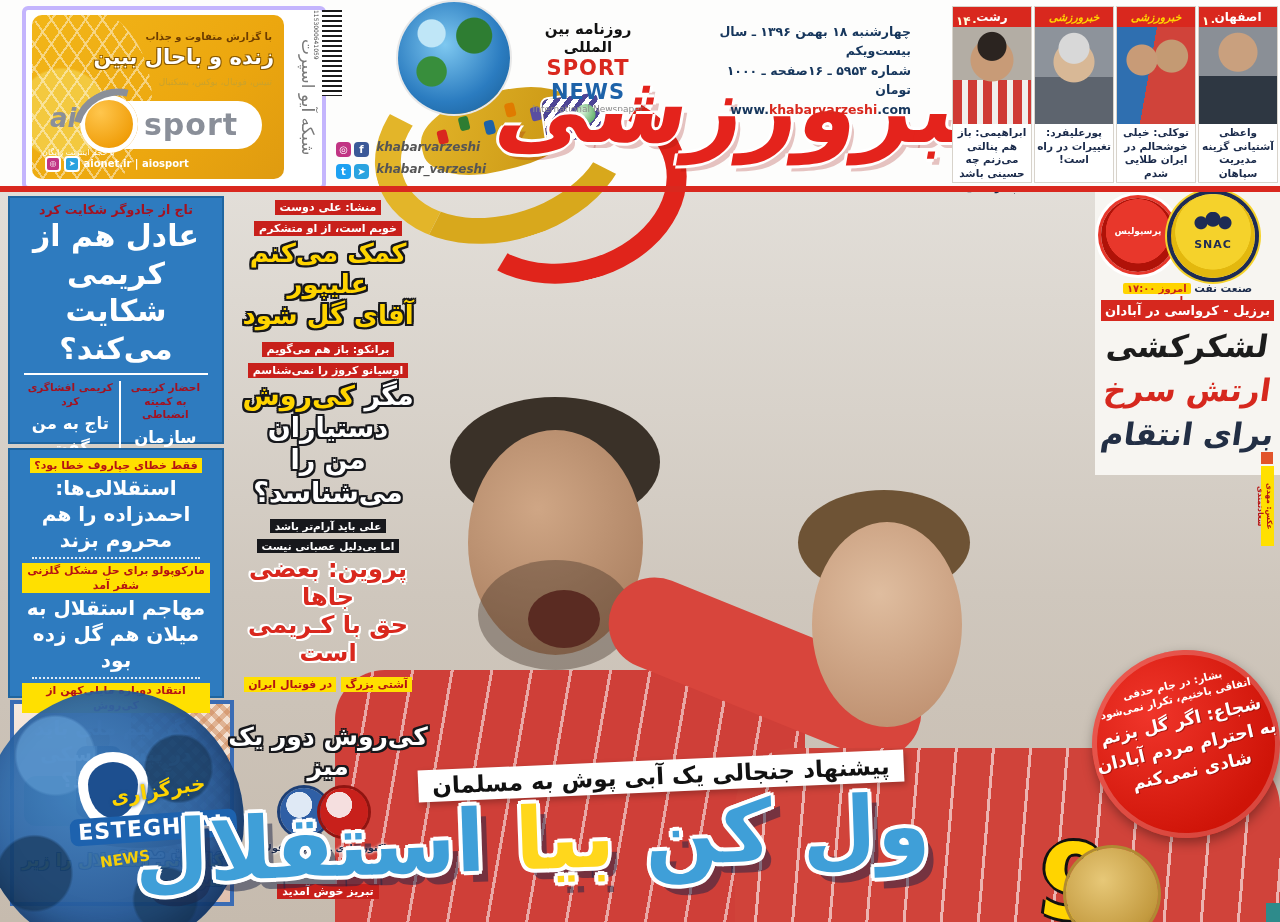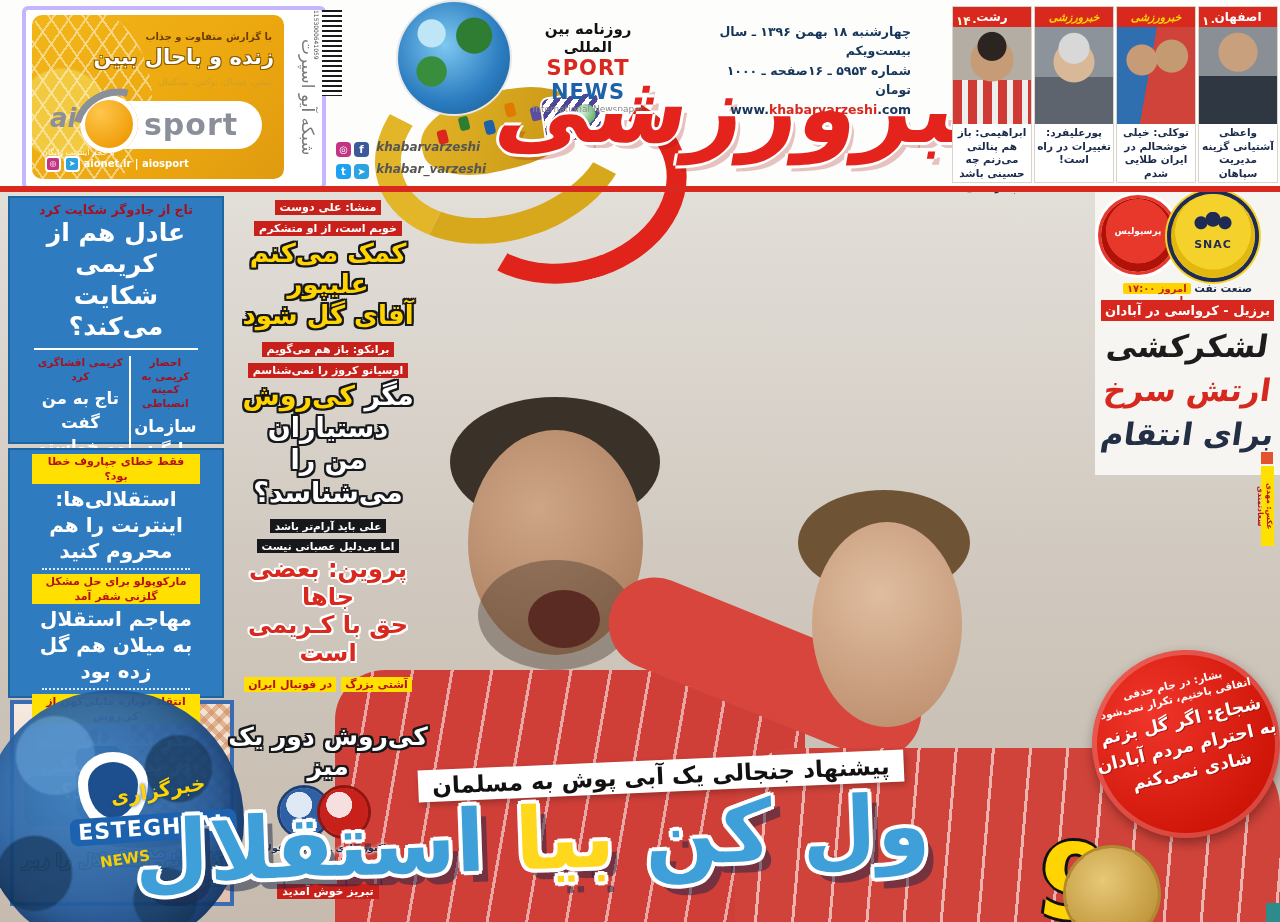--- a/index.html
+++ b/index.html
@@ -103,25 +103,25 @@
   #head2{left:812px;top:330px;width:150px;height:205px;background:radial-gradient(circle at 45% 35%,#dfbd9f,#c09272 85%);}
   #torso2{left:735px;top:556px;width:545px;height:370px;border-radius:60px;
           background:repeating-linear-gradient(95deg,transparent 0 34px,rgba(255,255,255,.6) 34px 37px),#d0433a;}
   #arm2{left:600px;top:430px;width:330px;height:92px;border-radius:46px;background:#d8453c;transform:rotate(22deg);}
   #num9{left:1038px;top:822px;font-size:105px;font-weight:900;color:#ffd400;z-index:3;transform:rotate(8deg);
         text-shadow:3px 0 #111,-3px 0 #111,0 3px #111,0 -3px #111;}
   #crest{left:1066px;top:848px;width:92px;height:92px;border-radius:50%;z-index:3;
          background:radial-gradient(circle at 40% 35%,#e7c878,#c39a3f 70%,#9e7a28);box-shadow:0 0 0 3px #b08a33;}
   #teal{left:1266px;top:903px;width:14px;height:19px;background:#2e8b8b;z-index:4;}
   
-  .bluebox{left:8px;width:216px;background:#2e7bbf;border:2px solid #1f659f;z-index:6;box-sizing:border-box;padding:4px 22px;}
+  .bluebox{left:8px;width:216px;background:#2e7bbf;border:2px solid #1f659f;z-index:6;box-sizing:border-box;padding:4px 12px;}
   #box1{top:196px;height:248px;}
   #box2{top:448px;height:250px;}
   .kickred{color:#a31220;font-size:12.5px;font-weight:bold;text-align:center;}
-  .headwhite{color:#fff;font-size:25px;font-weight:900;text-align:center;line-height:1.25;}
+  .headwhite{color:#fff;font-size:30px;font-weight:900;text-align:center;line-height:1.25;}
   #b1div{border-top:2px solid #fff;margin:6px 2px;}
   #b1cols{display:flex;direction:rtl;}
   .b1col{flex:1;padding:0 3px;}
   .b1col+.b1col{border-right:2px solid #fff;}
   .b1k{color:#a31220;font-size:10.5px;font-weight:bold;text-align:center;line-height:1.3;}
   .b1t{color:#fff;font-size:16.5px;font-weight:900;text-align:center;line-height:1.45;margin-top:4px;}
   .chipY{display:inline-block;background:#ffe000;color:#b51313;font-size:11px;font-weight:bold;padding:0 4px;line-height:15px;}
   .b2h{color:#fff;font-size:20px;font-weight:900;text-align:center;line-height:1.3;margin:2px 0 4px;}
   .dots{border-top:2px dotted rgba(255,255,255,.85);margin:4px 10px;}
   
@@ -336,21 +336,21 @@
       <div class="b1col">
         <div class="b1k">کریمی افشاگری کرد</div>
         <div class="b1t">تاج به من گفت می‌خواستم کی‌روش را اخراج کنم</div>
       </div>
     </div>
   </div>
 
   <div id="box2" class="bluebox a rtl c">
     <div>
       <span class="chipY">فقط خطای جپاروف خطا بود؟</span>
-      <div class="b2h">استقلالی‌ها: اینترنت را هم محروم کنید</div>
+      <div class="b2h">استقلالی‌ها: احمدزاده را هم محروم بزند</div>
     </div>
     <div class="dots"></div>
     <div>
       <span class="chipY">مارکوپولو برای حل مشکل گلزنی شفر آمد</span>
       <div class="b2h">مهاجم استقلال به میلان هم گل زده بود</div>
     </div>
     <div class="dots"></div>
     <div>
       <span class="chipY">انتقاد دوباره مایلی‌کهن از کی‌روش</span>
       <div class="b2h">مگر تیم ملی باید در پیست اسکی آماده شود؟</div>

